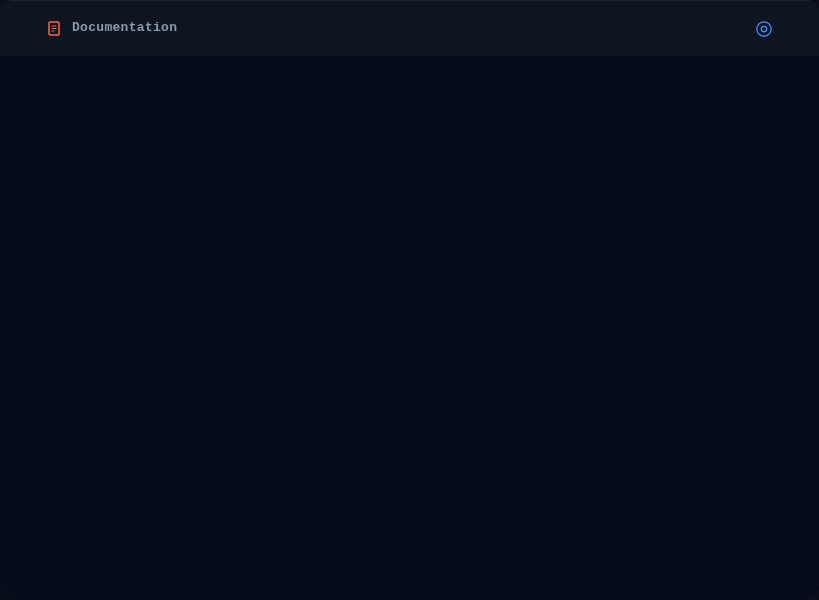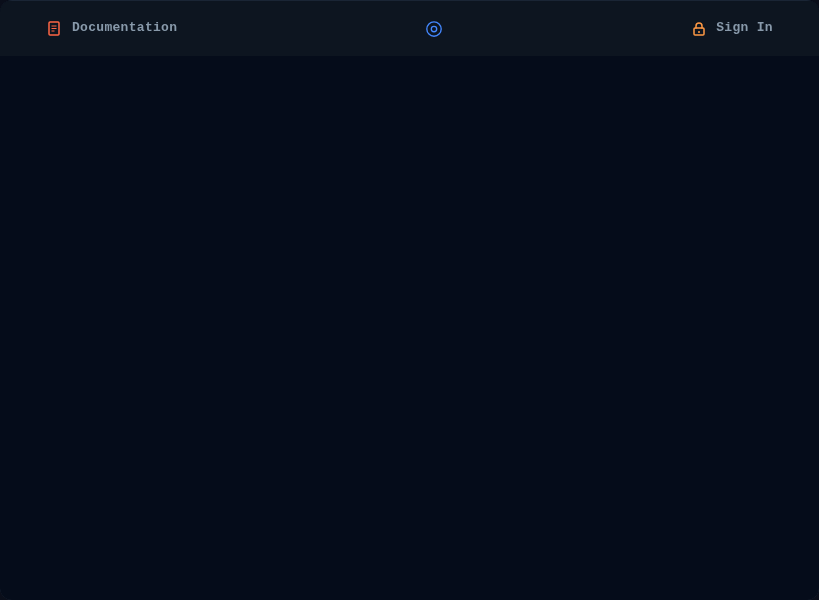--- a/index.html
+++ b/index.html
@@ -106,24 +106,14 @@
     <div class="nav-item explore-item">
       <span class="nav-icon">
         <svg width="20" height="20" viewBox="0 0 20 20" fill="none">
           <circle cx="10" cy="10" r="8" stroke="#4488ff" stroke-width="1.5"></circle>
           <circle cx="10" cy="10" r="3" stroke="#4488ff" stroke-width="1.5"></circle>
         </svg>
       </span>
     </div>
 
 
-    <div class="nav-item signin-item">
-      <span class="nav-icon">
-        <svg width="16" height="16" viewBox="0 0 16 16" fill="none">
-          <rect x="3" y="7" width="10" height="7" rx="1" stroke="#ff9944" stroke-width="1.5"></rect>
-          <path d="M5 7V5a3 3 0 016 0v2" stroke="#ff9944" stroke-width="1.5" stroke-linecap="round"></path>
-          <circle cx="8" cy="11" r="1" fill="#ff9944"></circle>
-        </svg>
-      </span>
-      <span class="nav-label">Sign In</span>
-    </div>
   </nav>
 </div>
 
 </body></html>

